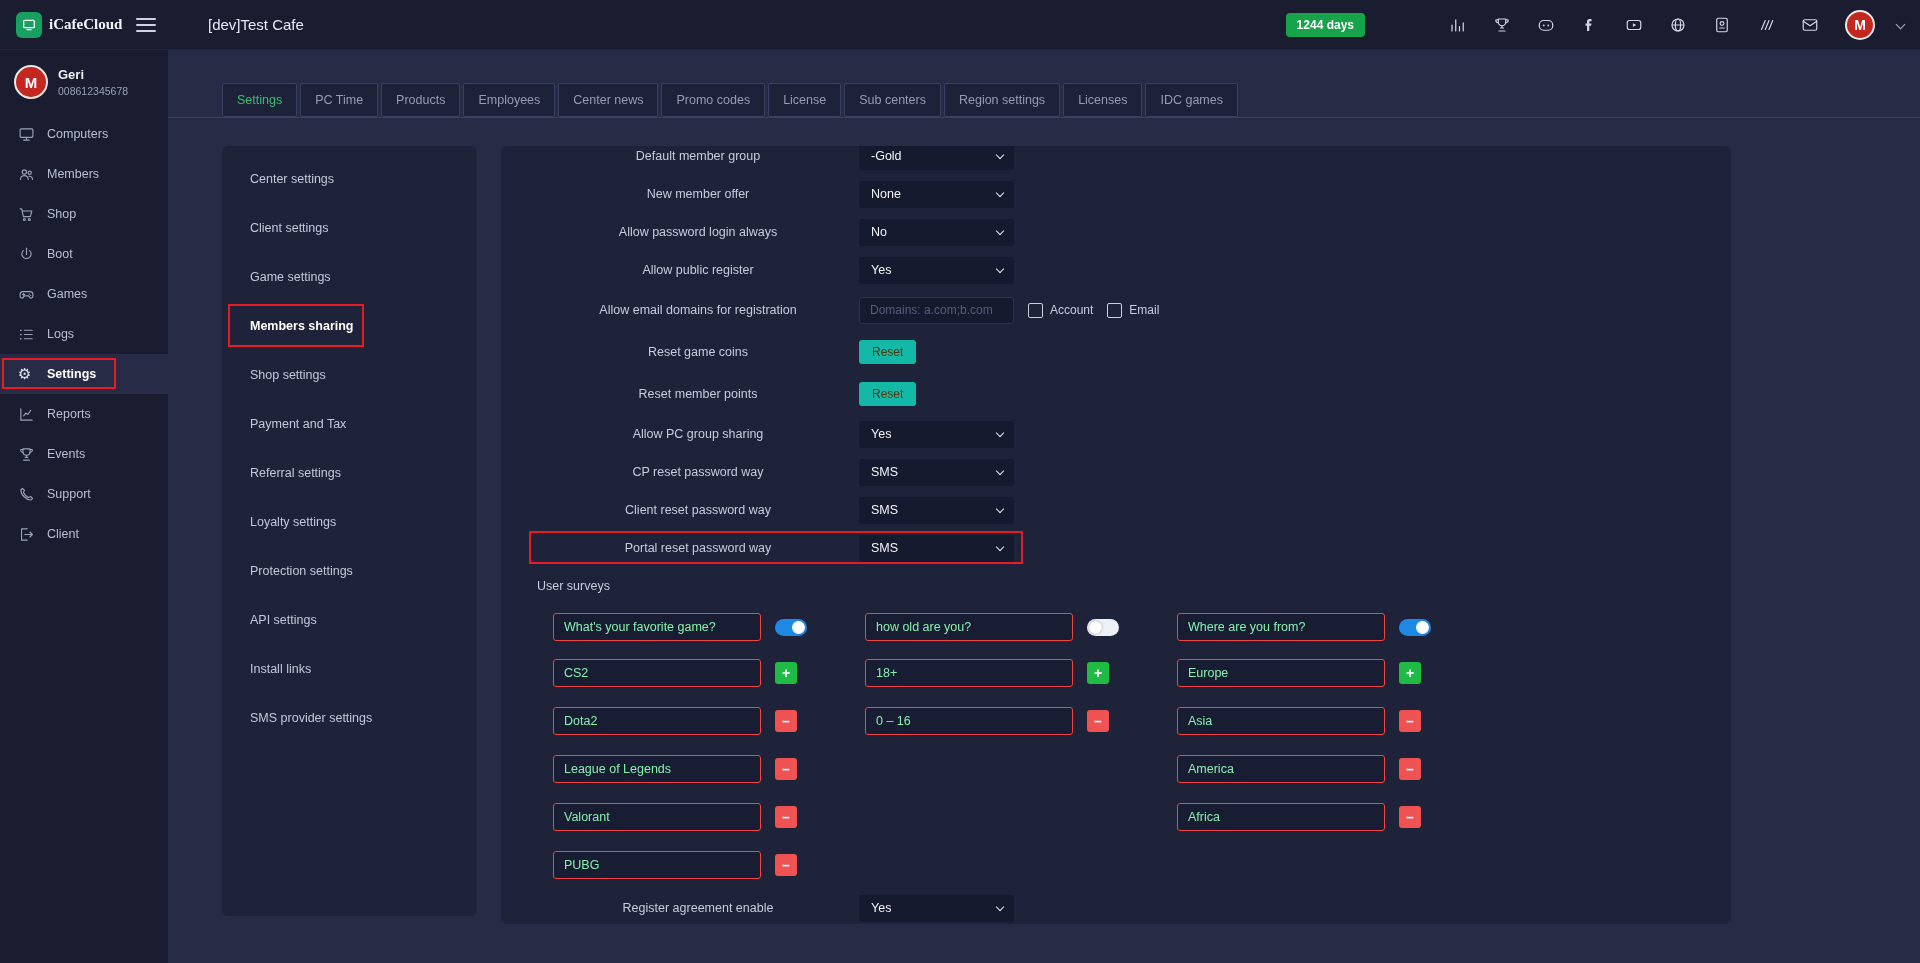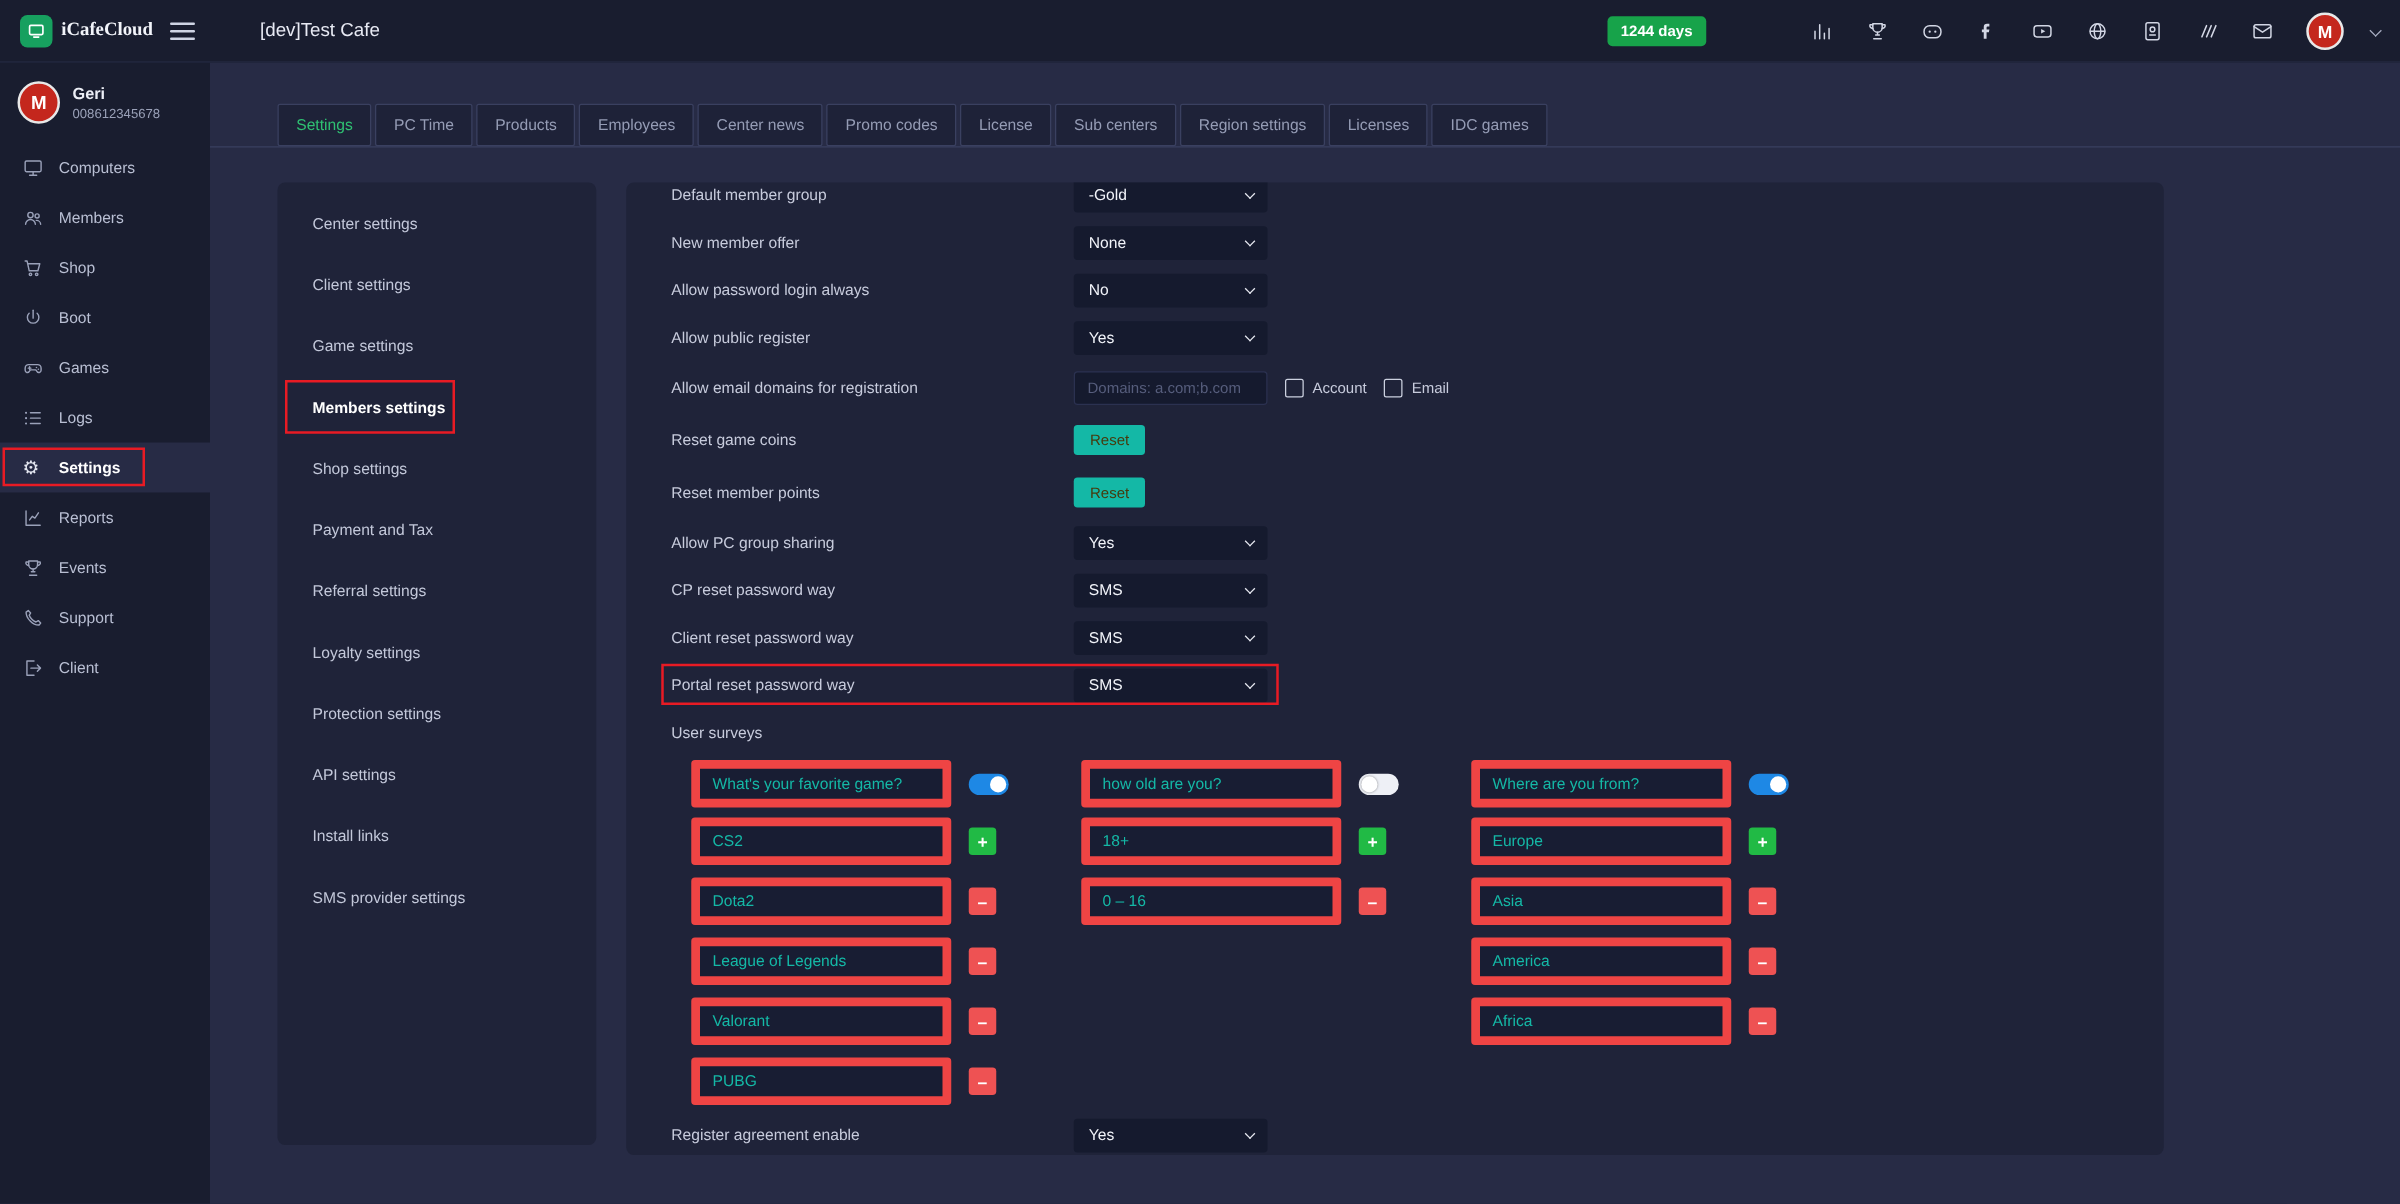--- a/index.html
+++ b/index.html
@@ -53,35 +53,35 @@
   .content { display:flex; gap:24px; padding:28px 0 0 54px; }
 
   .nav-panel { width:255px; height:770px; background:#1f2339; border-radius:6px; padding:8px 0; flex:none; }
   .nav-item { height:49px; display:flex; align-items:center; padding-left:28px; color:#c3c8da; font-size:12.5px; cursor:pointer; position:relative; }
   .nav-item.active { color:#ffffff; font-weight:bold; }
 
   .form-panel { width:1230px; height:778px; background:#1f2339; border-radius:6px; padding:0 36px; overflow:hidden; flex:none; }
   .form-inner { margin-top:-9px; }
   .f-row { display:flex; align-items:center; height:38px; position:relative; }
   .f-row.tall { height:42px; }
-  .f-label { width:322px; flex:none; color:#c7cbdc; font-size:12.5px; }
+  .f-label { width:322px; flex:none; color:#c7cbdc; font-size:12.5px;text-align:center; }
   .select { width:155px; height:27px; background:#151a2e; border-radius:3px; color:#f2f4fa; font-size:12.5px; display:flex; align-items:center; padding:0 12px; position:relative; cursor:pointer; }
   .select .sel-chev { position:absolute; right:11px; top:9px; width:6px; height:6px; border-right:1.6px solid #e8eaf2; border-bottom:1.6px solid #e8eaf2; transform:rotate(45deg); }
   .text-input { width:155px; height:27px; background:#151a2e; border:1px solid #2b3150; border-radius:3px; color:#e8eaf4; font-size:12px; padding:0 10px; font-family:"Liberation Sans", sans-serif; outline:none; }
   .text-input::placeholder { color:#565d7c; }
   .cb-wrap { display:flex; align-items:center; gap:7px; margin-left:14px; font-size:12px; color:#c7cbdc; cursor:pointer; }
   .cb { width:15px; height:15px; border:1.5px solid #ccd1e0; border-radius:2px; background:transparent; flex:none; }
   .btn-warning { height:24px; padding:0 13px; background:#14b8a6; border:none; border-radius:3px; color:#463a0d; font-size:12px; font-family:"Liberation Sans", sans-serif; cursor:pointer; }
 
   .section-label { color:#c7cbdc; font-size:12.5px; }
 
   .survey-grid { display:flex; margin-left:16px; }
   .survey-col { width:312px; flex:none; }
   .survey-q { display:flex; align-items:center; gap:14px; height:44px; }
-  .q-box { width:208px; height:28px; background:#181d33; border:7px solid #ef4444; border-radius:3px; color:#14b8a6; font-size:12.5px; display:flex; align-items:center; padding:12px 10px; cursor:text; }
+  .q-box { width:208px; height:28px; background:#181d33; border:1px solid #ef4444; border-radius:3px; color:#86efac; font-size:12.5px; display:flex; align-items:center; padding:12px 10px; cursor:text; }
   .toggle { width:32px; height:17px; border-radius:9px; background:#1e88e5; position:relative; flex:none; cursor:pointer; }
   .toggle .knob { position:absolute; top:2px; left:17px; width:13px; height:13px; border-radius:50%; background:#fff; }
   .toggle.off { background:#eef0f6; }
   .toggle.off .knob { left:2px; box-shadow:0 0 2px rgba(0,0,0,.45); }
   .survey-item { display:flex; align-items:center; gap:14px; height:48px; }
   .sq-btn { width:22px; height:22px; border-radius:3px; border:none; color:#fff; font-size:14px; font-weight:bold; display:flex; align-items:center; justify-content:center; cursor:pointer; flex:none; font-family:"Liberation Sans", sans-serif; line-height:1; }
   .sq-btn.add { background:#21ba45; }
   .sq-btn.remove { background:#ee5253; }
 
   
@@ -300,21 +300,21 @@
   </div>
   <div class="tabs-divider"></div>
 
   <div class="content">
 
     <div class="nav-panel">
       <div class="nav-item">Center settings</div>
       <div class="nav-item">Client settings</div>
       <div class="nav-item">Game settings</div>
       <div class="nav-item active">
-        <span>Members settings</span>
+        <span>Members sharing</span>
         <div class="ann ann-members"></div>
       </div>
       <div class="nav-item">Shop settings</div>
       <div class="nav-item">Payment and Tax</div>
       <div class="nav-item">Referral settings</div>
       <div class="nav-item">Loyalty settings</div>
       <div class="nav-item">Protection settings</div>
       <div class="nav-item">API settings</div>
       <div class="nav-item">Install links</div>
       <div class="nav-item">SMS provider settings</div>

